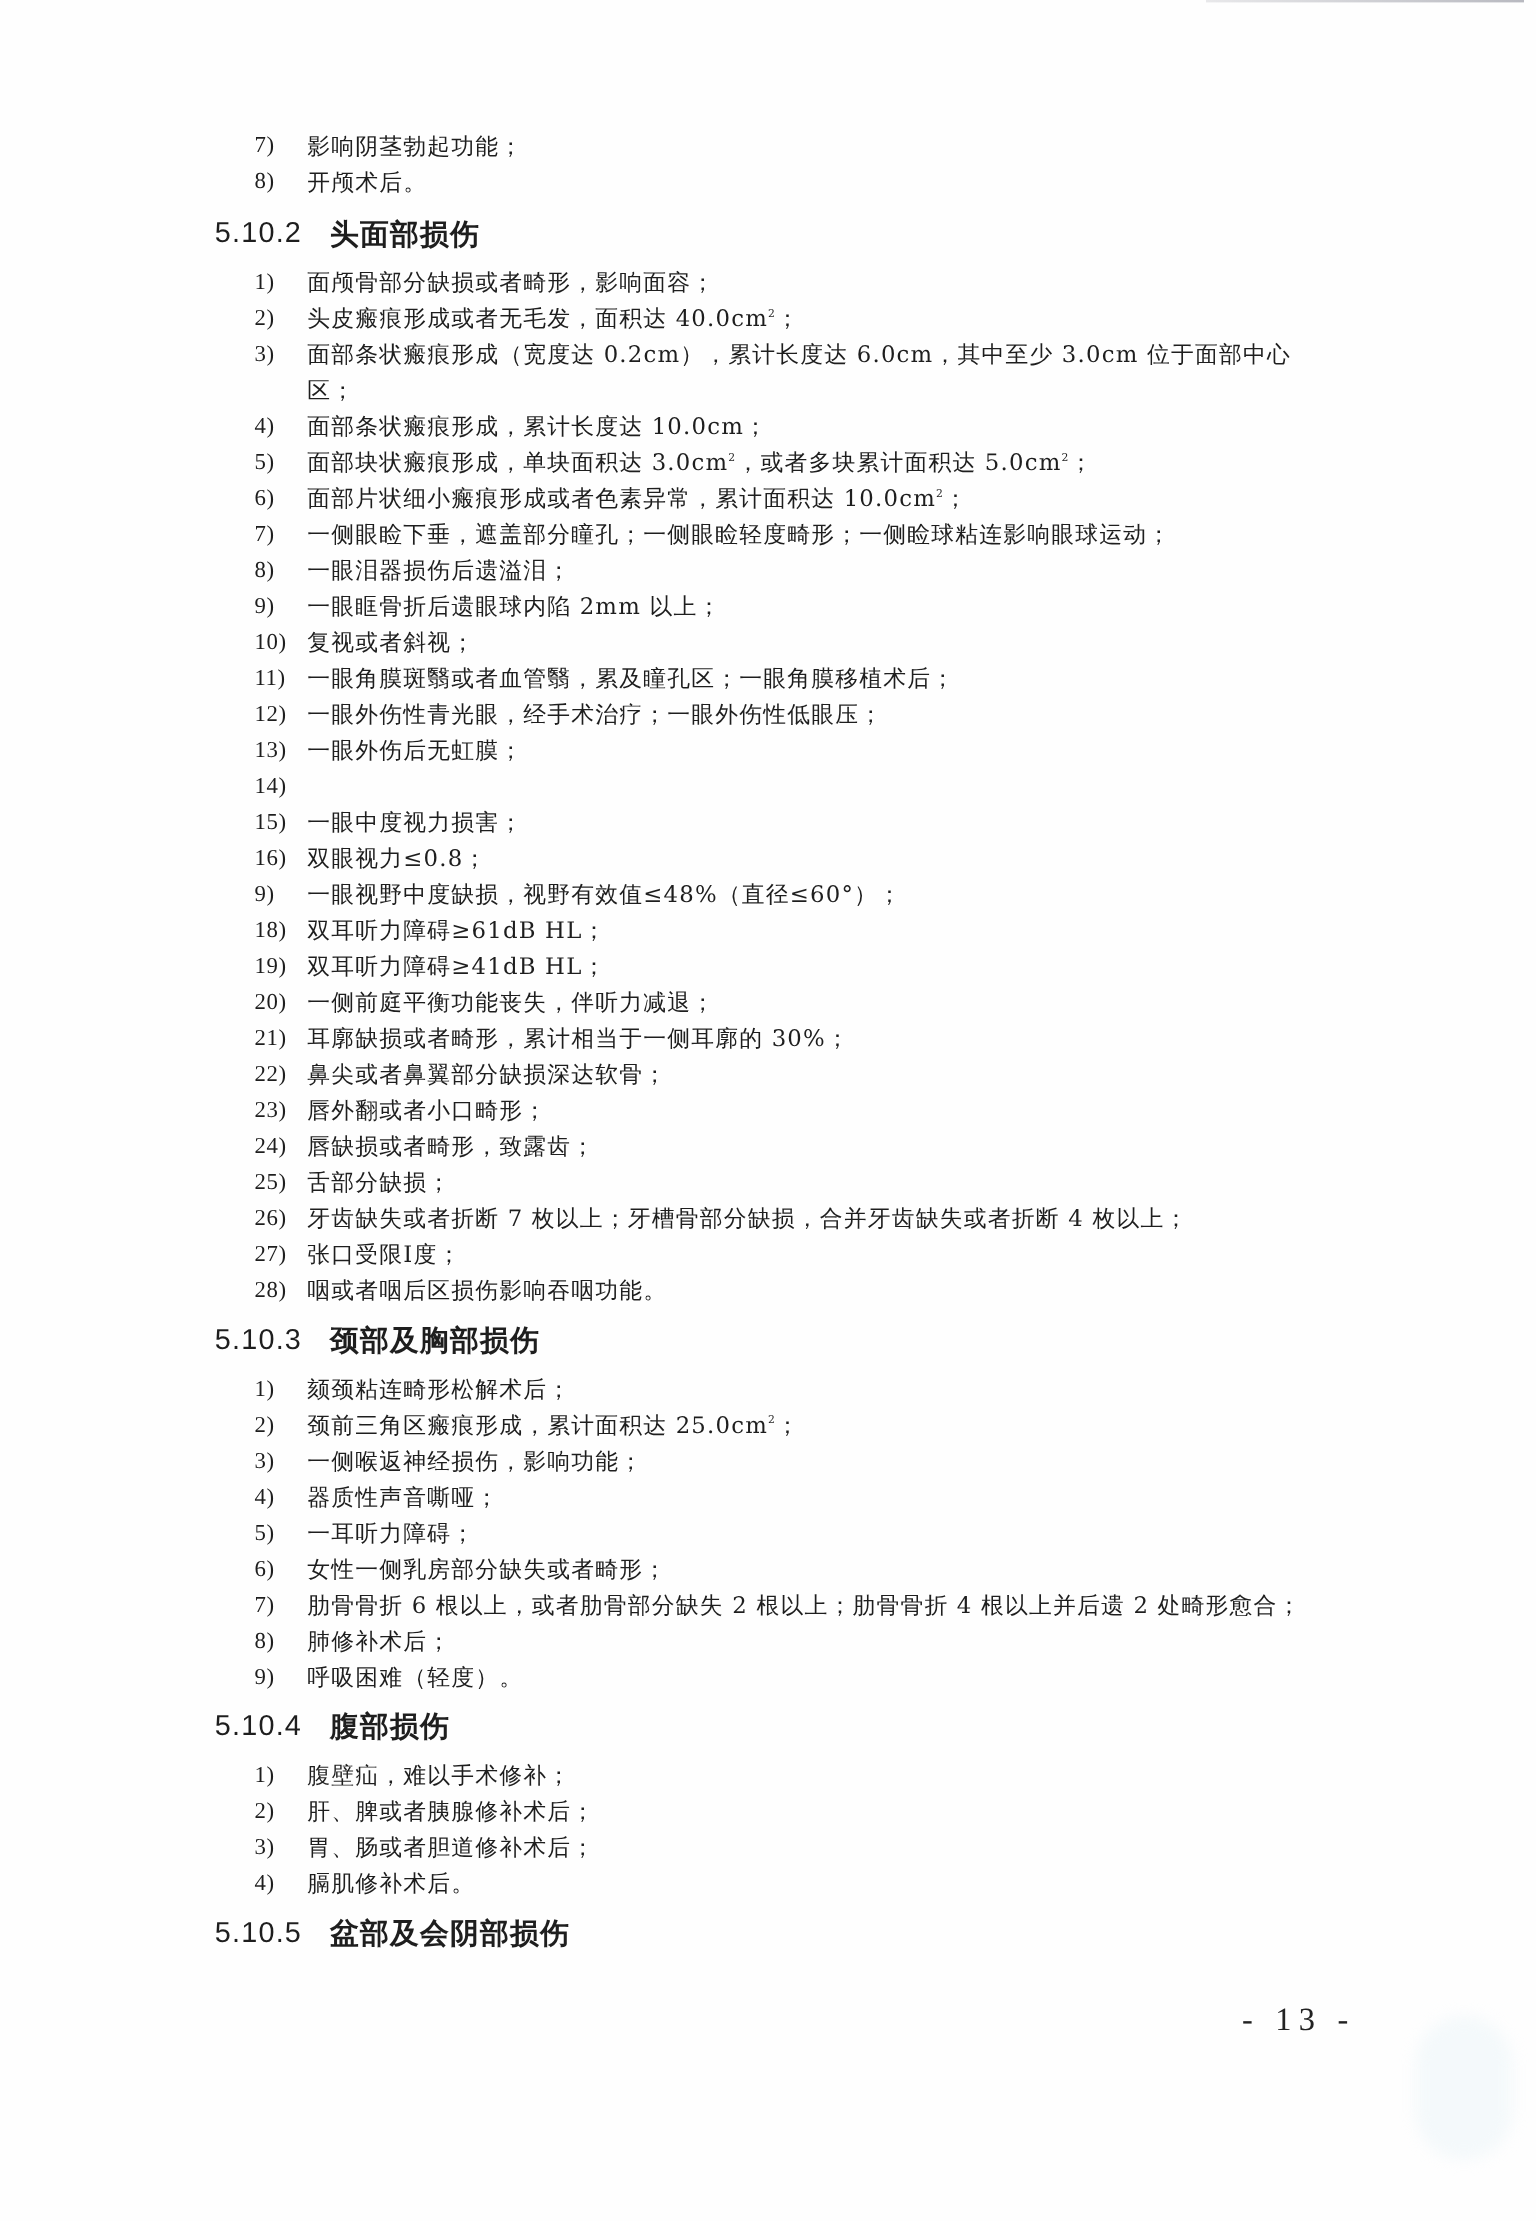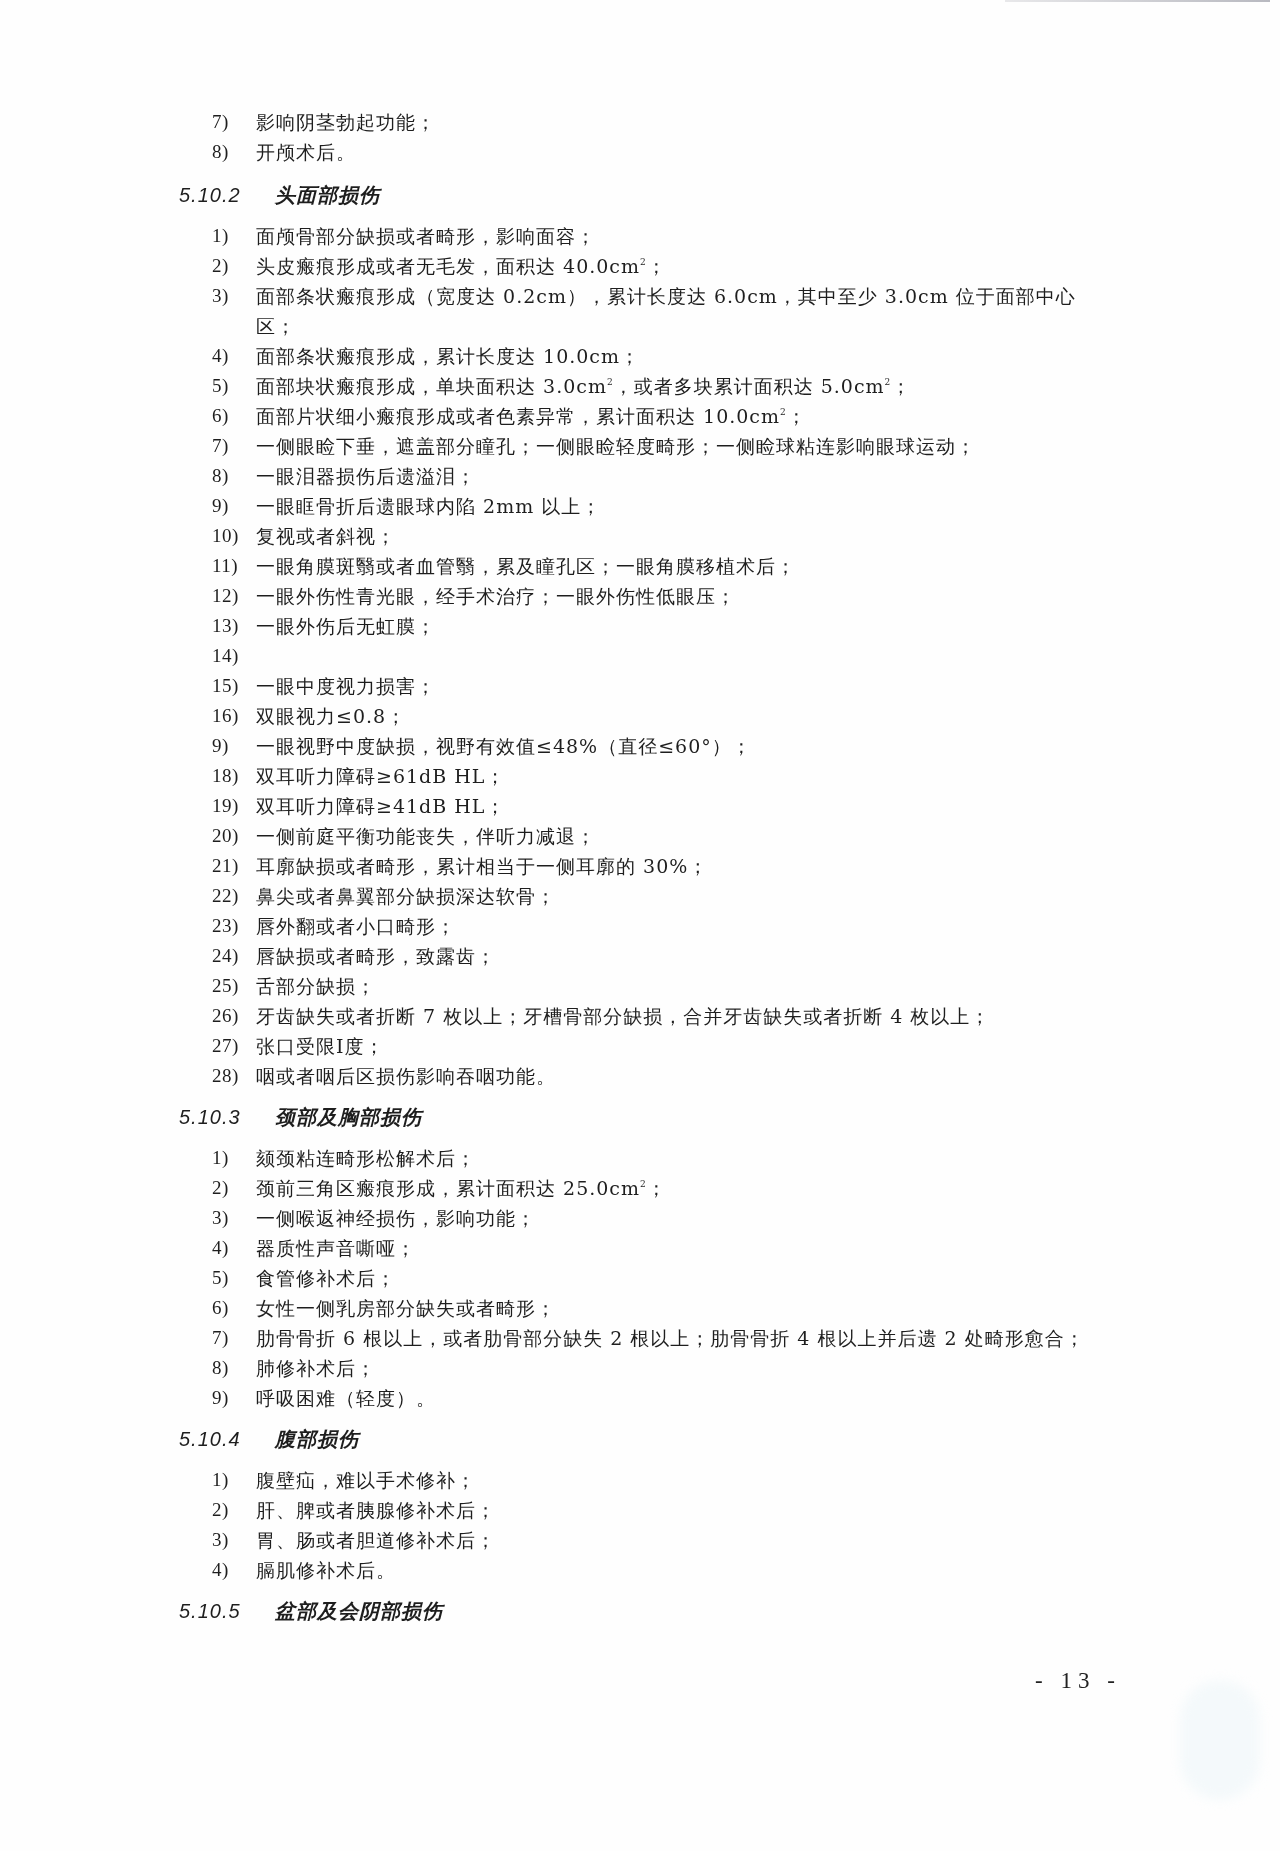--- a/index.html
+++ b/index.html
@@ -54,25 +54,24 @@
       left: 256px;
       letter-spacing: 1px;
     }
     .item.cont .txt {
       left: 256px;
     }
     .heading {
       position: relative;
       height: 44px;
       line-height: 44px;
-      font-size: 20px;
+      font-size: 24px;
       white-space: nowrap;
       margin-top: 2px;
       margin-bottom: 4px;
-      font-style: italic;
     }
     .heading .hnum {
       position: absolute;
       left: 179px;
       font-family: "Liberation Sans", "DejaVu Sans", sans-serif;
       letter-spacing: 1px;
     }
     .heading .htxt {
       position: absolute;
       left: 275px;
@@ -83,21 +82,21 @@
     sup {
       font-size: 9px;
       vertical-align: 8px;
       line-height: 0;
     }
     .page-number {
       position: absolute;
       top: 1668px;
       left: 1035px;
       font-family: "Liberation Serif", "DejaVu Serif", serif;
-      font-size: 23px;
+      font-size: 27px;
       letter-spacing: 6px;
       color: #222;
     }
     .smudge {
       position: absolute;
       border-radius: 40px;
       background: rgba(225, 240, 245, 0.35);
       filter: blur(6px);
     }
   </style>
@@ -256,21 +255,21 @@
         <div class="item">
           <span class="num">3)</span>
           <span class="txt">一侧喉返神经损伤，影响功能；</span>
         </div>
         <div class="item">
           <span class="num">4)</span>
           <span class="txt">器质性声音嘶哑；</span>
         </div>
         <div class="item">
           <span class="num">5)</span>
-          <span class="txt">食管修补术后；</span>
+          <span class="txt">一耳听力障碍；</span>
         </div>
         <div class="item">
           <span class="num">6)</span>
           <span class="txt">女性一侧乳房部分缺失或者畸形；</span>
         </div>
         <div class="item">
           <span class="num">7)</span>
           <span class="txt">肋骨骨折 6 根以上，或者肋骨部分缺失 2 根以上；肋骨骨折 4 根以上并后遗 2 处畸形愈合；</span>
         </div>
         <div class="item">

